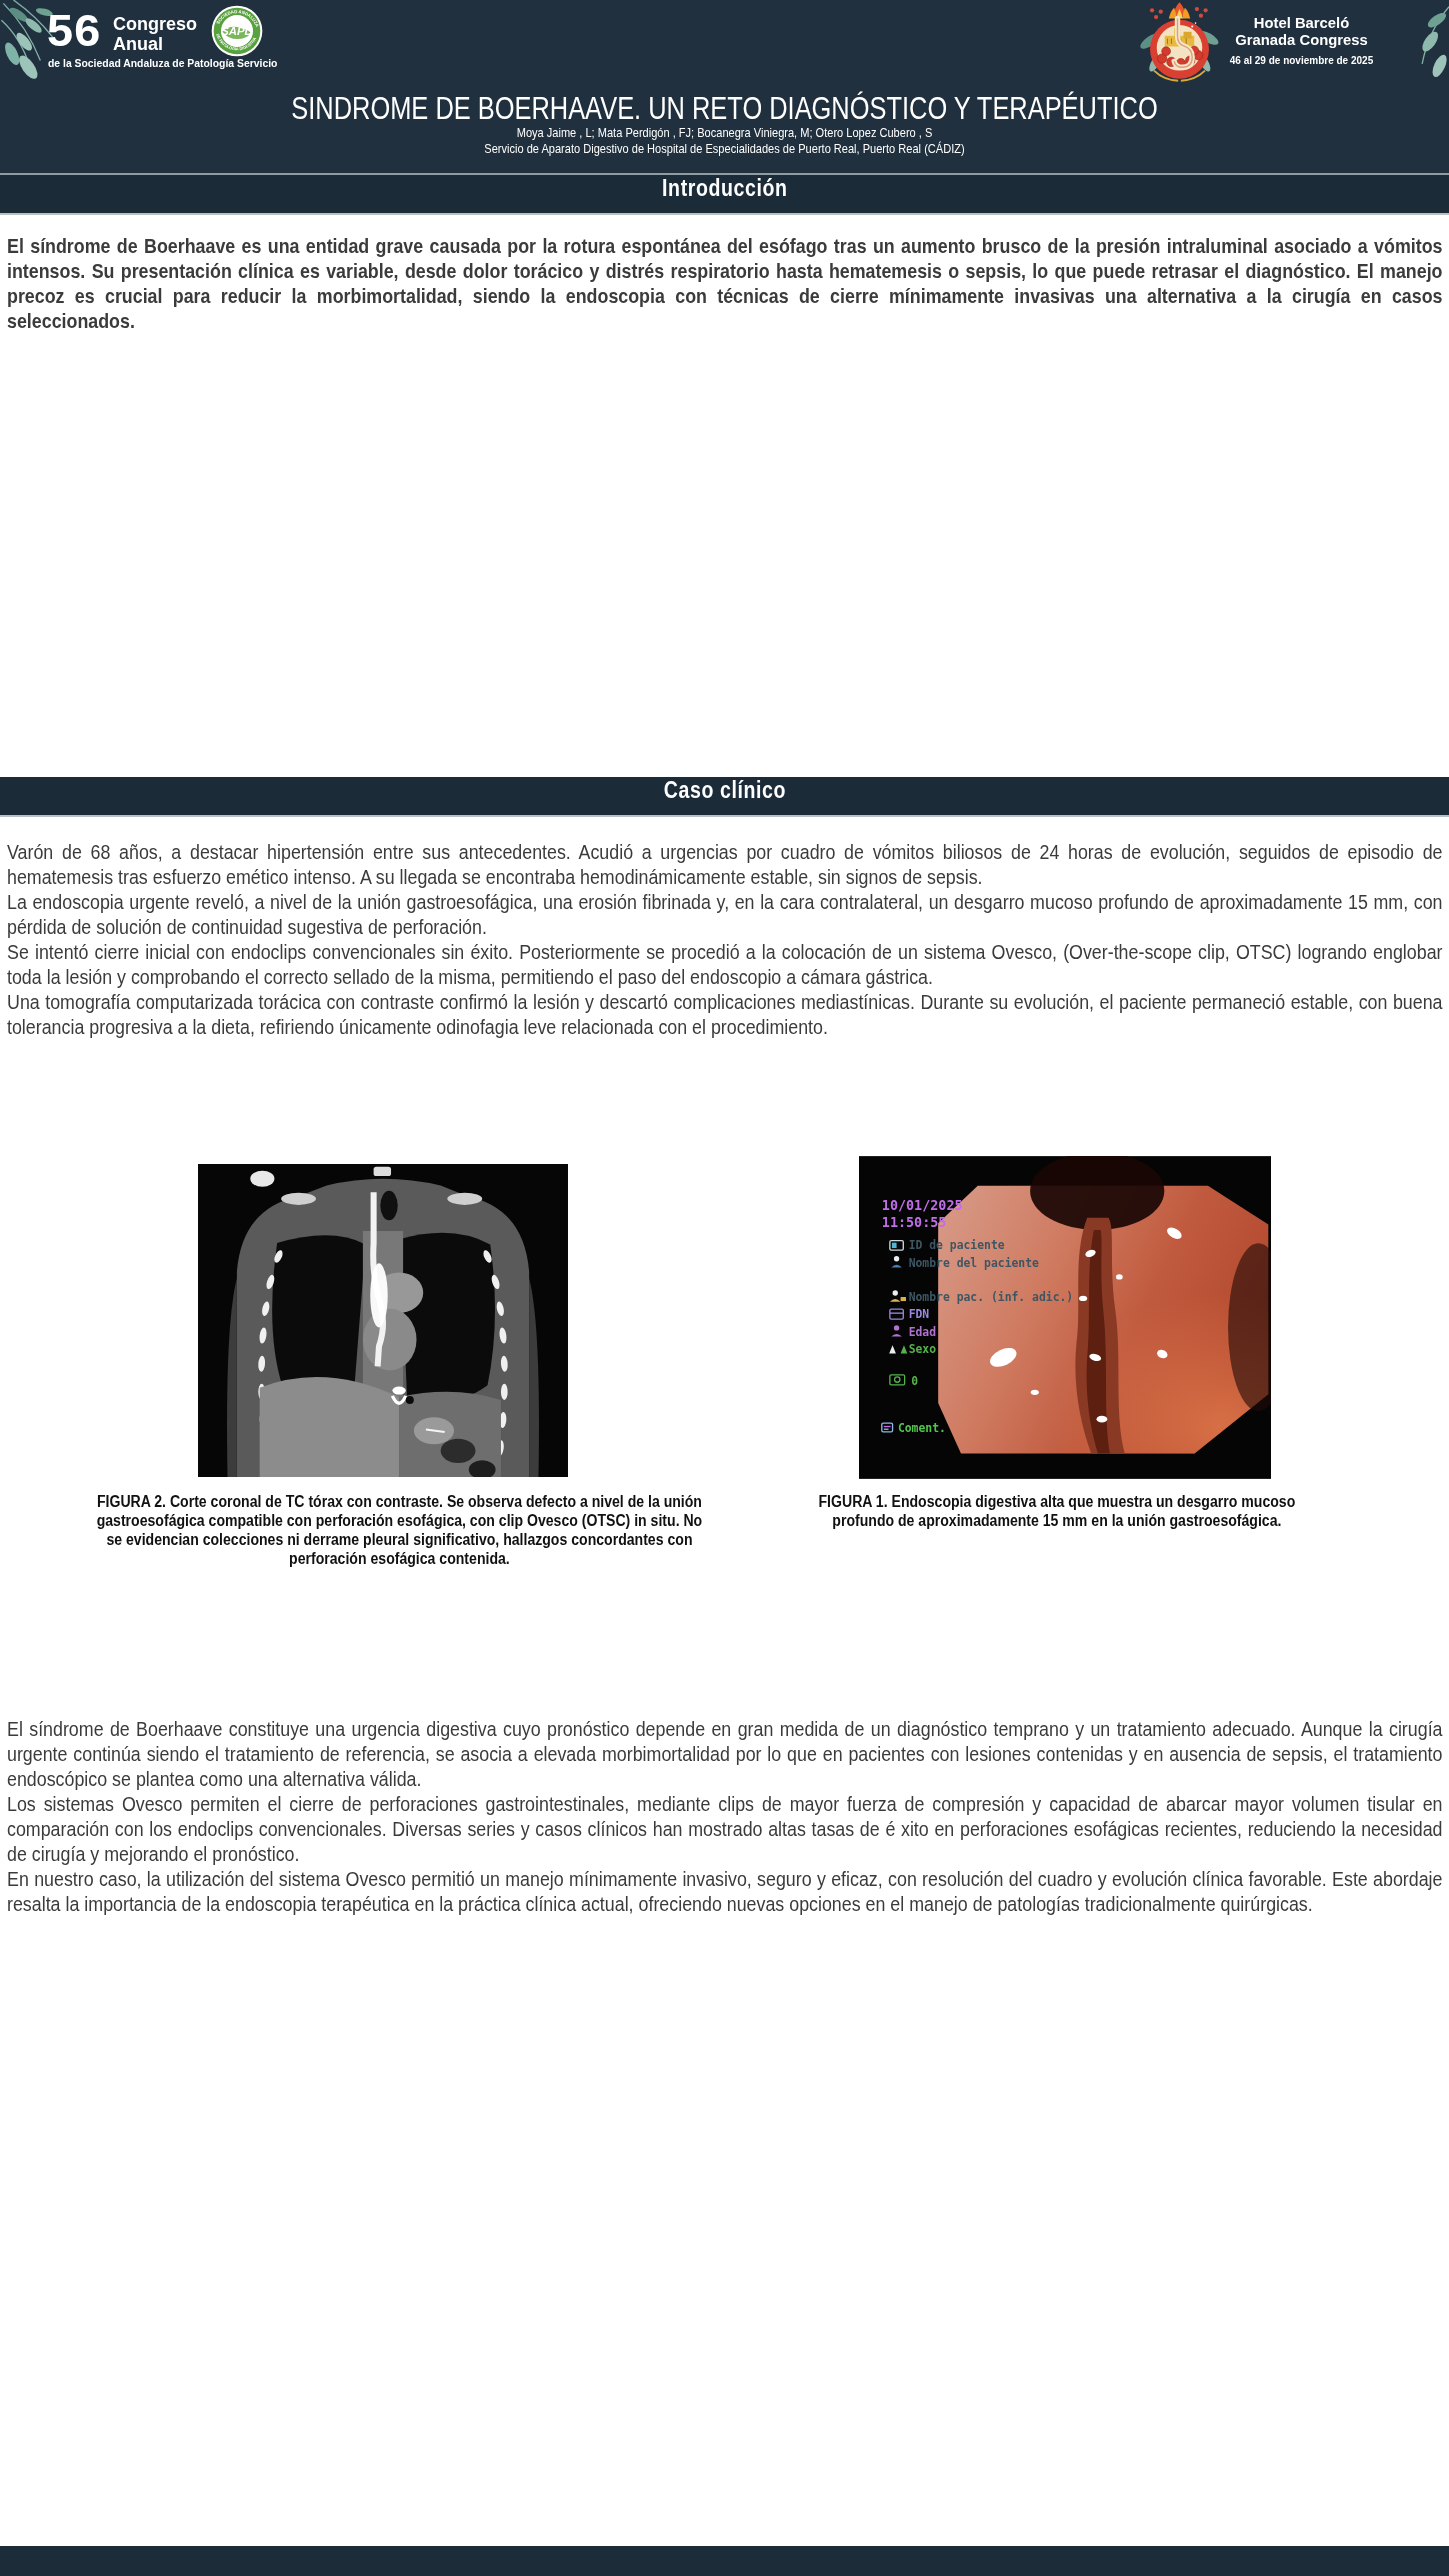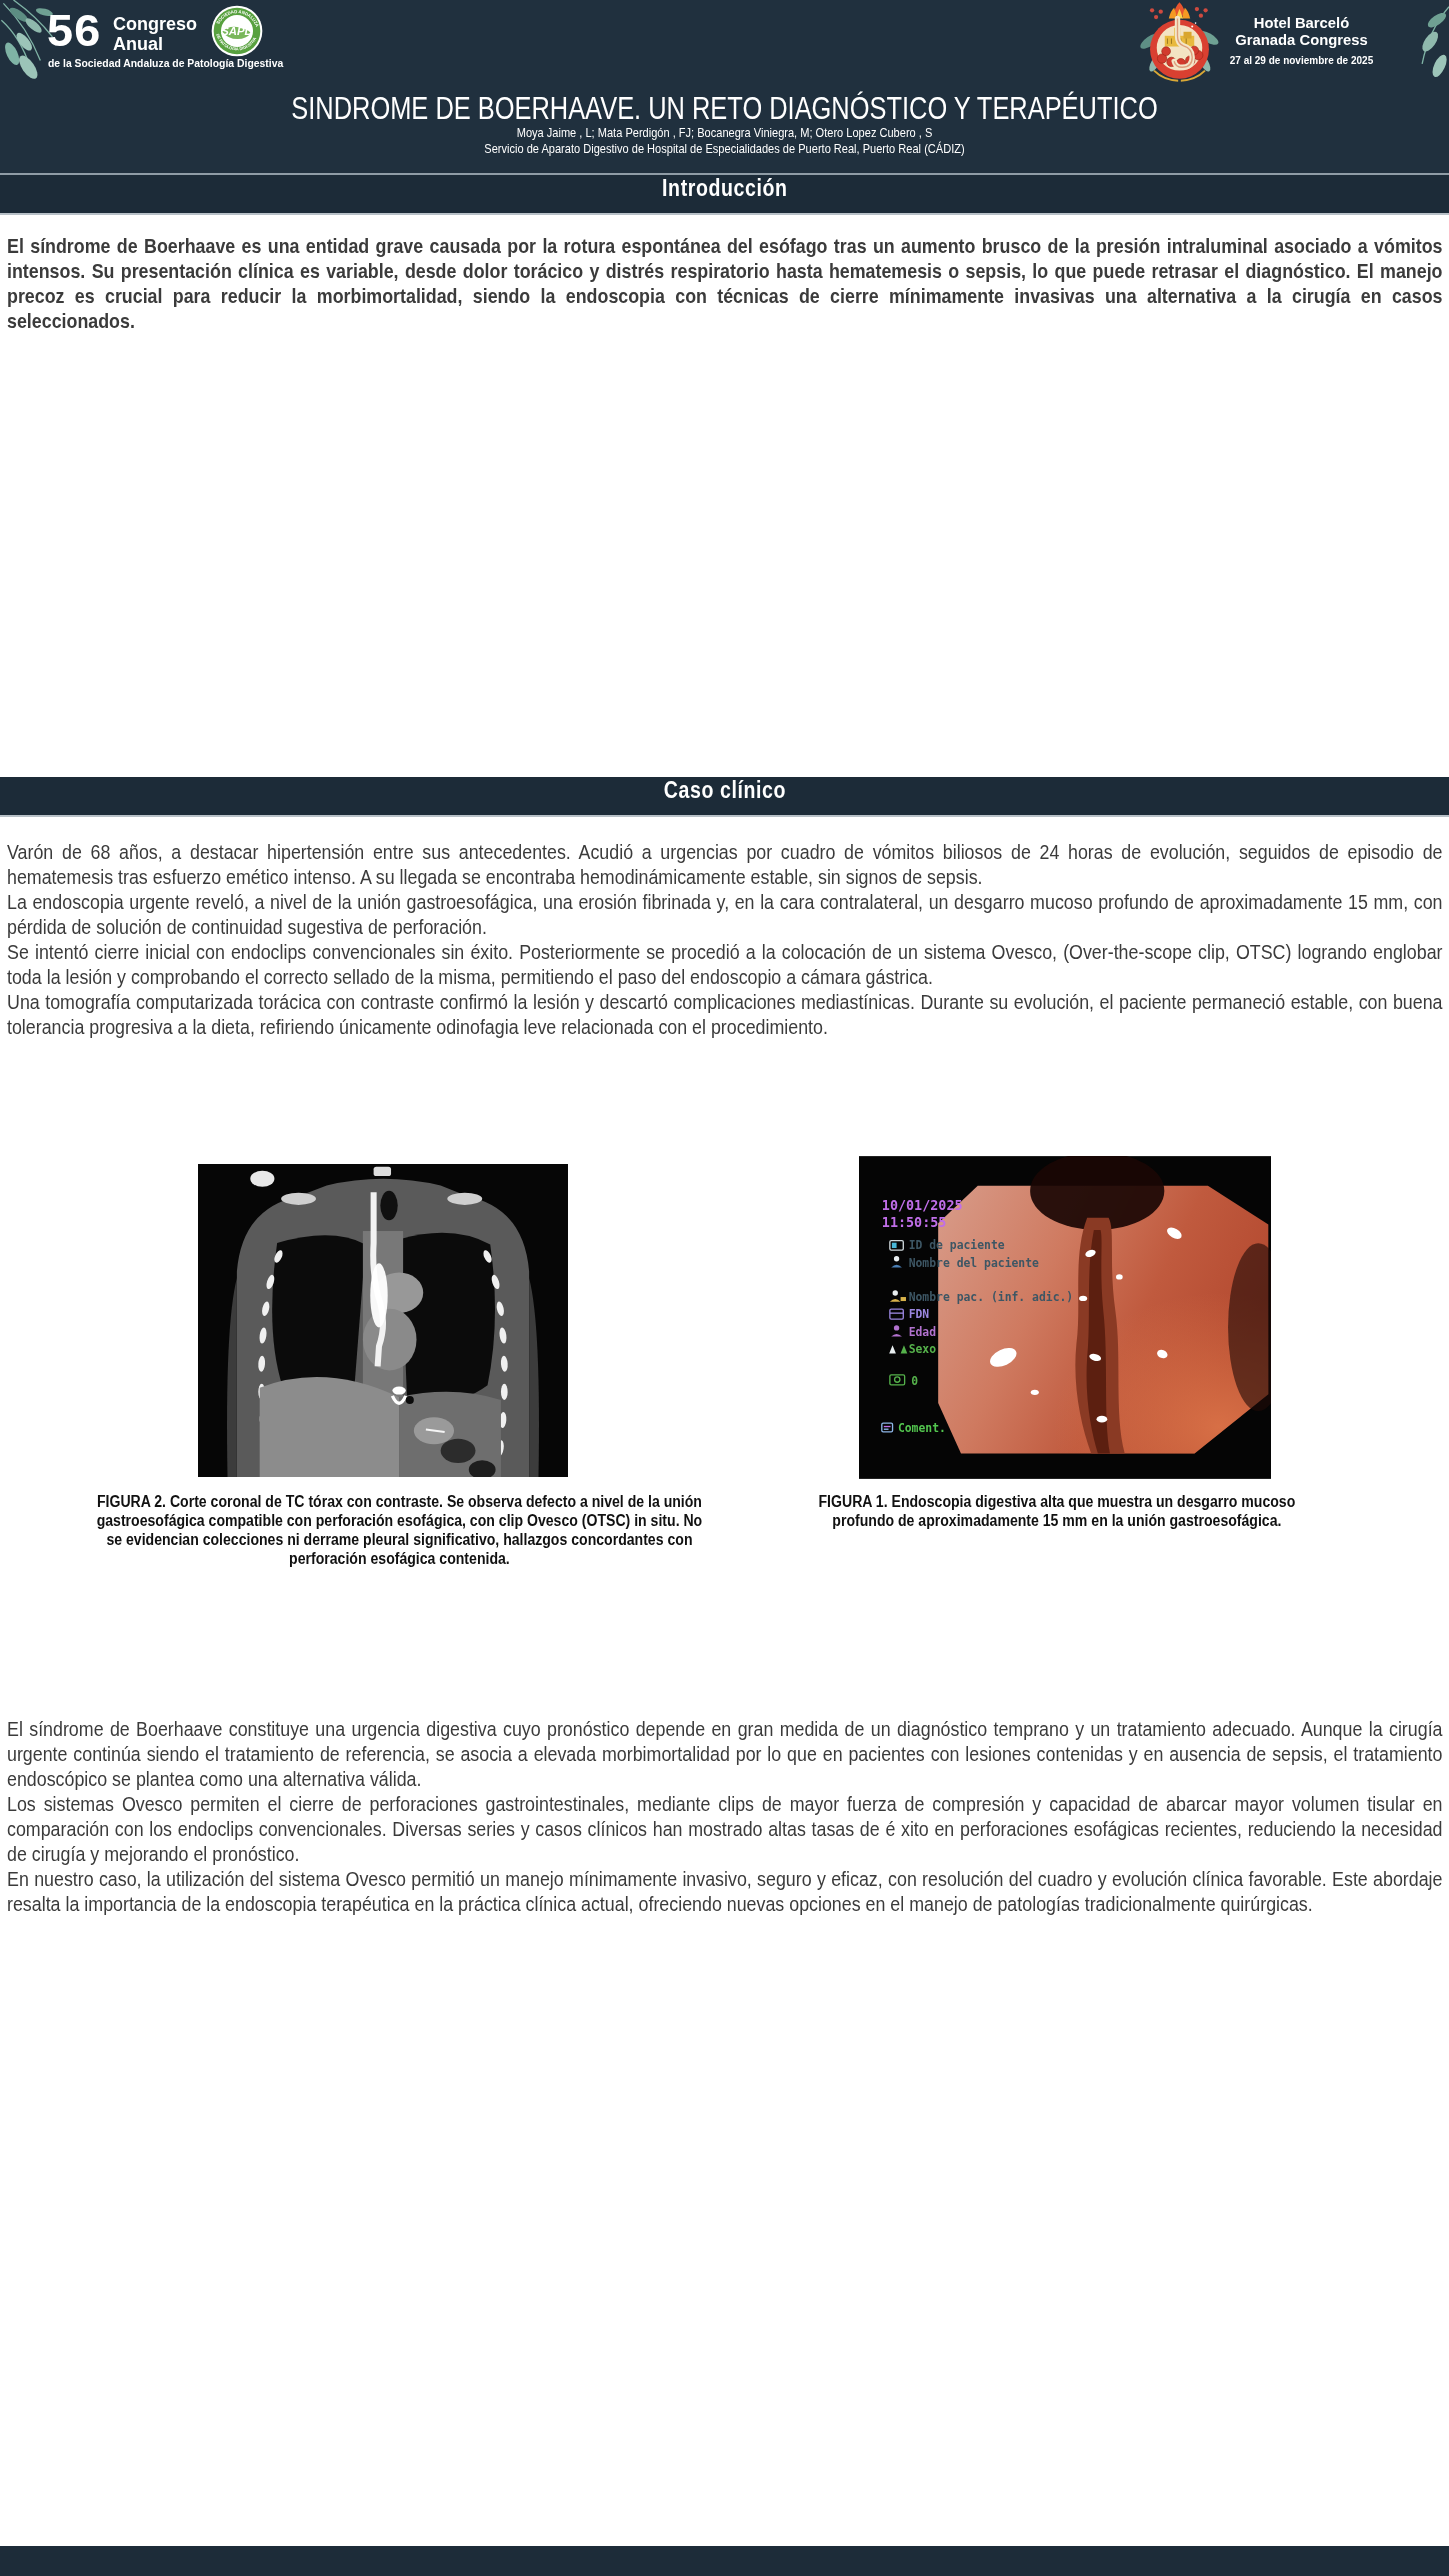--- a/index.html
+++ b/index.html
@@ -92,21 +92,21 @@
         <ellipse cx="18" cy="80" rx="18" ry="8" fill="#7fb3a5" transform="rotate(65 18 80)"></ellipse>
         <ellipse cx="42" cy="100" rx="20" ry="9" fill="#9cc4b8" transform="rotate(55 42 100)"></ellipse>
       </g>
     </svg>
 
     <div class="num">56</div>
     <div class="congress-lines">
       <div>Congreso</div>
       <div>Anual</div>
     </div>
-    <div class="congress-subtitle">de la Sociedad Andaluza de Patología Digestiva</div>
+    <div class="congress-subtitle">de la Sociedad Andaluza de Patología Servicio</div>
 
     <svg class="sapd" width="52" height="52" viewBox="0 0 78 78">
       <circle cx="39" cy="39" r="38" fill="#ffffff"></circle>
       <circle cx="39" cy="39" r="35" fill="#58a13f"></circle>
       <circle cx="39" cy="39" r="24" fill="#ffffff"></circle>
       <path d="M17,40 q9,-9 22,-7 q14,2 21,9 q-7,9 -20,9 q-15,0 -23,-11 z" fill="#79b75a"></path>
       <defs>
         <path id="arcTop" d="M 9,42 A 30,30 0 0 1 69,42"></path>
         <path id="arcBot" d="M 7,36 A 32,32 0 0 0 71,36"></path>
       </defs>
@@ -168,21 +168,21 @@
 
       <path d="M22,104 q14,14 36,15" stroke="#d9a836" stroke-width="3" fill="none"></path>
       <path d="M98,104 q-14,14 -36,15" stroke="#d9a836" stroke-width="3" fill="none"></path>
       <circle cx="79" cy="38" r="1.5" fill="#ffffff"></circle>
         <circle cx="84" cy="33" r="1.2" fill="#ffffff"></circle>
     </svg>
 
     <div class="venue">
       <div class="v1">Hotel Barceló</div>
       <div class="v1">Granada Congress</div>
-      <div class="v2">27 al 29 de noviembre de 2025</div>
+      <div class="v2">46 al 29 de noviembre de 2025</div>
     </div>
 
     <svg class="leaves-right" width="47" height="84" viewBox="0 0 70 125">
       <g stroke="#7fb3a5" stroke-width="2" fill="none">
           <path d="M70,10 Q40,45 30,95"></path>
         </g>
       <ellipse cx="52" cy="30" rx="16" ry="7" fill="#6fa193" transform="rotate(-35 52 30)"></ellipse>
       <ellipse cx="42" cy="62" rx="17" ry="8" fill="#8fb9ad" transform="rotate(-55 42 62)"></ellipse>
       <ellipse cx="56" cy="98" rx="18" ry="8" fill="#9cc4b8" transform="rotate(-65 56 98)"></ellipse>
     </svg>

